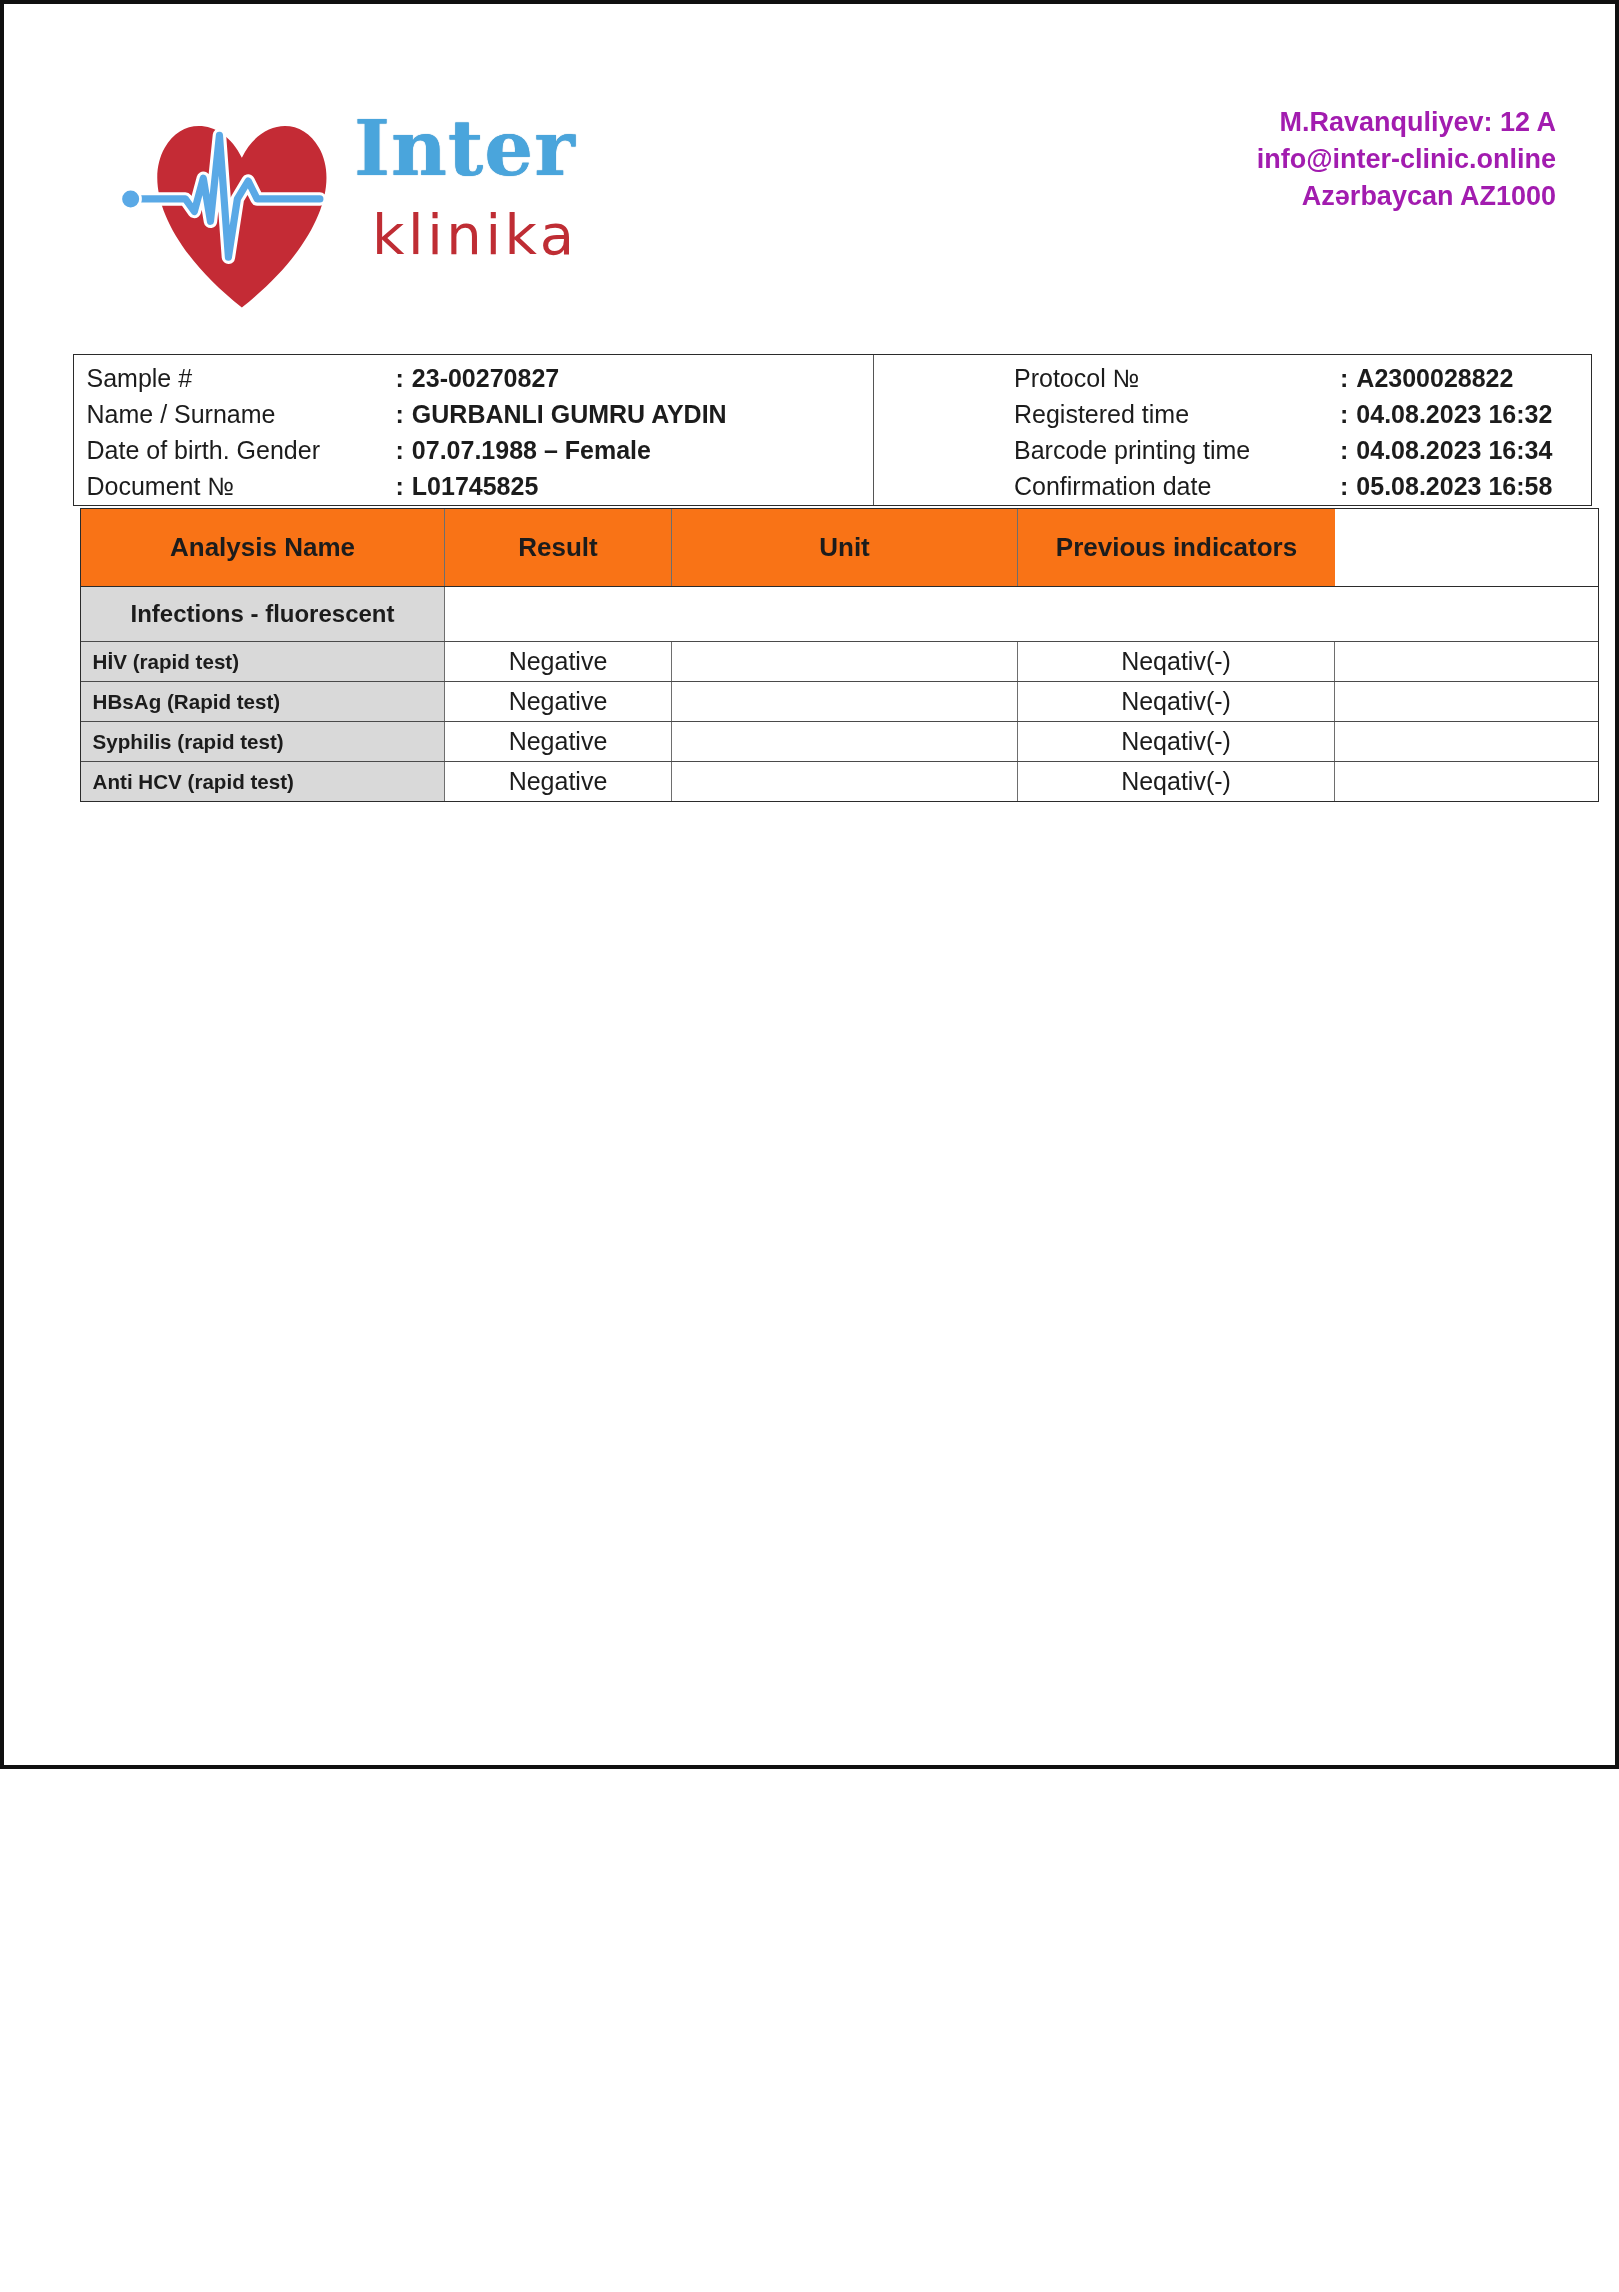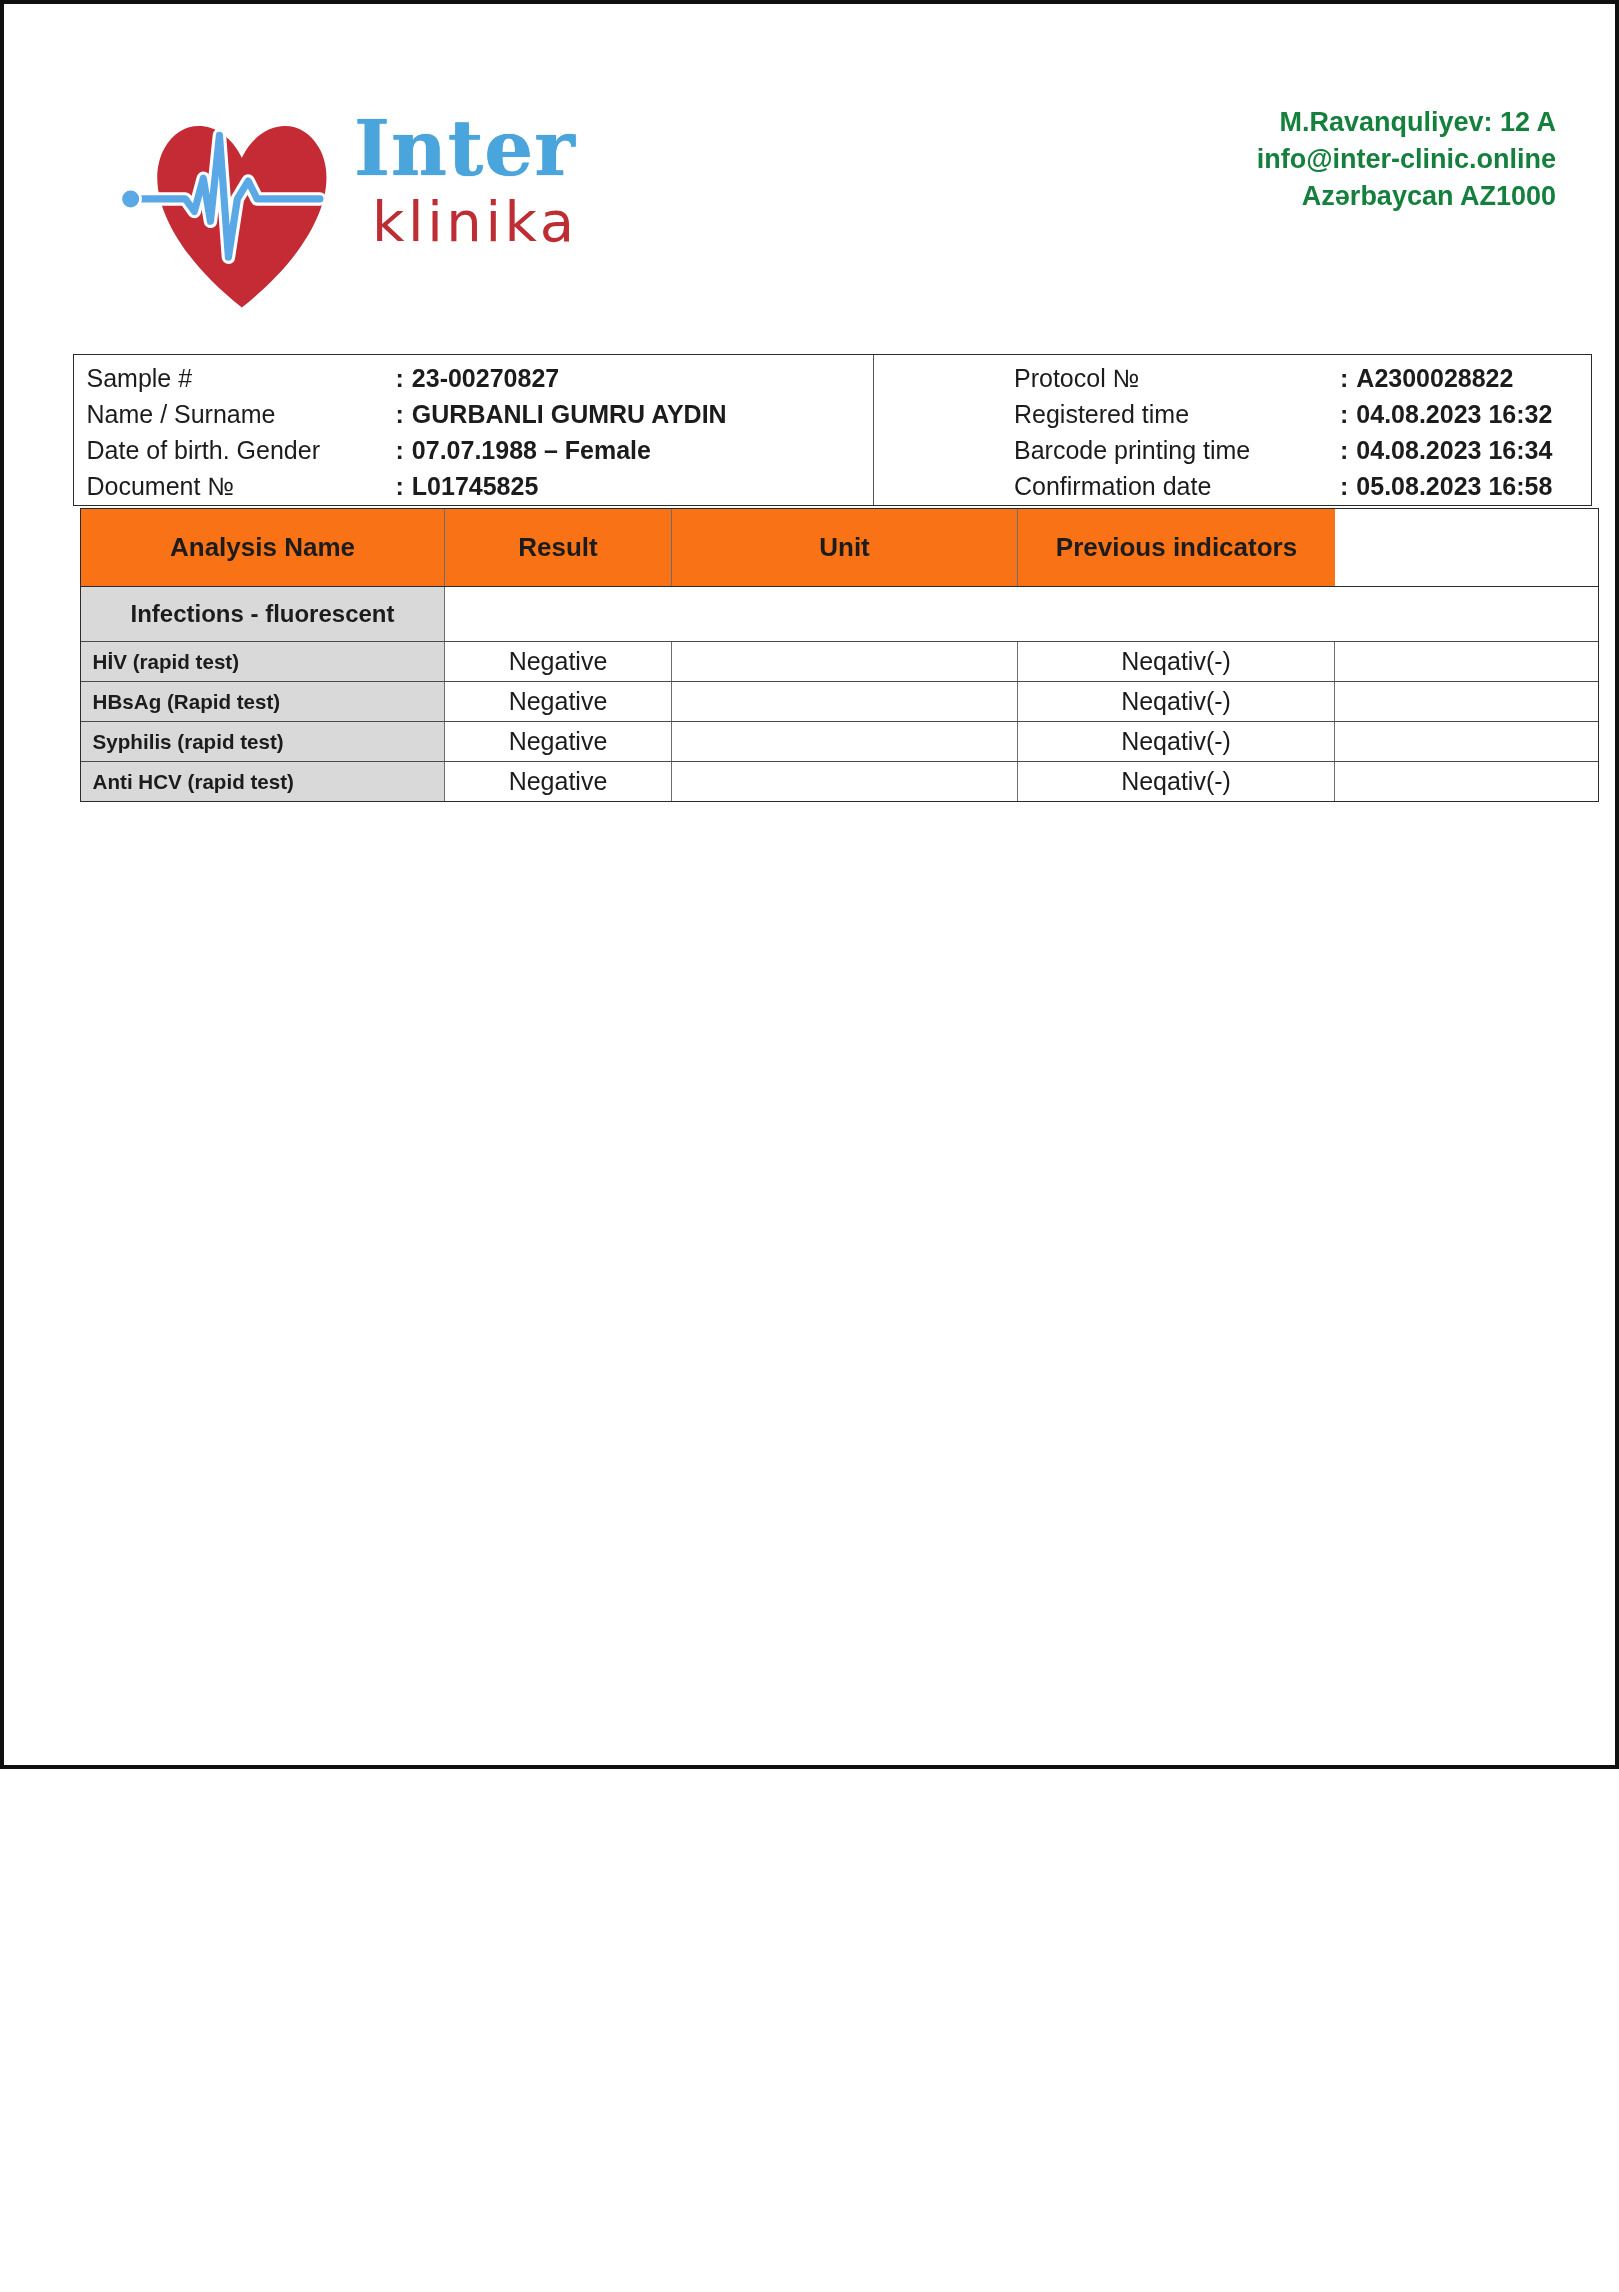--- a/index.html
+++ b/index.html
@@ -18,29 +18,29 @@
   .logo{position:absolute;left:115px;top:81px;width:502px;height:242px;}
   .logo svg{position:absolute;left:0;top:0;}
   .brand-top{
     position:absolute;left:235px;top:25px;
     font-family:"DejaVu Serif",serif;font-weight:bold;
     font-size:77px;line-height:77px;color:#4aa5dc;
     text-shadow:0 0 0.9px #2f87bd;
     letter-spacing:0.9px;
   }
   .brand-bottom{
-    position:absolute;left:253px;top:109px;
+    position:absolute;left:253px;top:122px;
     font-family:"DejaVu Sans",sans-serif;font-weight:400;
     font-size:56px;line-height:56px;color:#bf2d34;
     letter-spacing:3.6px;
   }
   
   .contact{
     position:absolute;top:100px;right:59px;
-    text-align:right;color:#15803d;
+    text-align:right;color:#a21caf;
     font-weight:bold;font-size:27px;line-height:37px;
   }
   
   .info{
     position:absolute;left:69px;top:350px;width:1519px;height:152px;
     box-sizing:border-box;border:1.8px solid #2b2b2b;
     display:flex;background:#fff;
   }
   .info-left{width:800px;box-sizing:border-box;border-right:0.9px solid #555;padding:4.5px 0 0 12.5px;}
   .info-right{flex:1;box-sizing:border-box;padding:4.5px 0 0 140px;}

